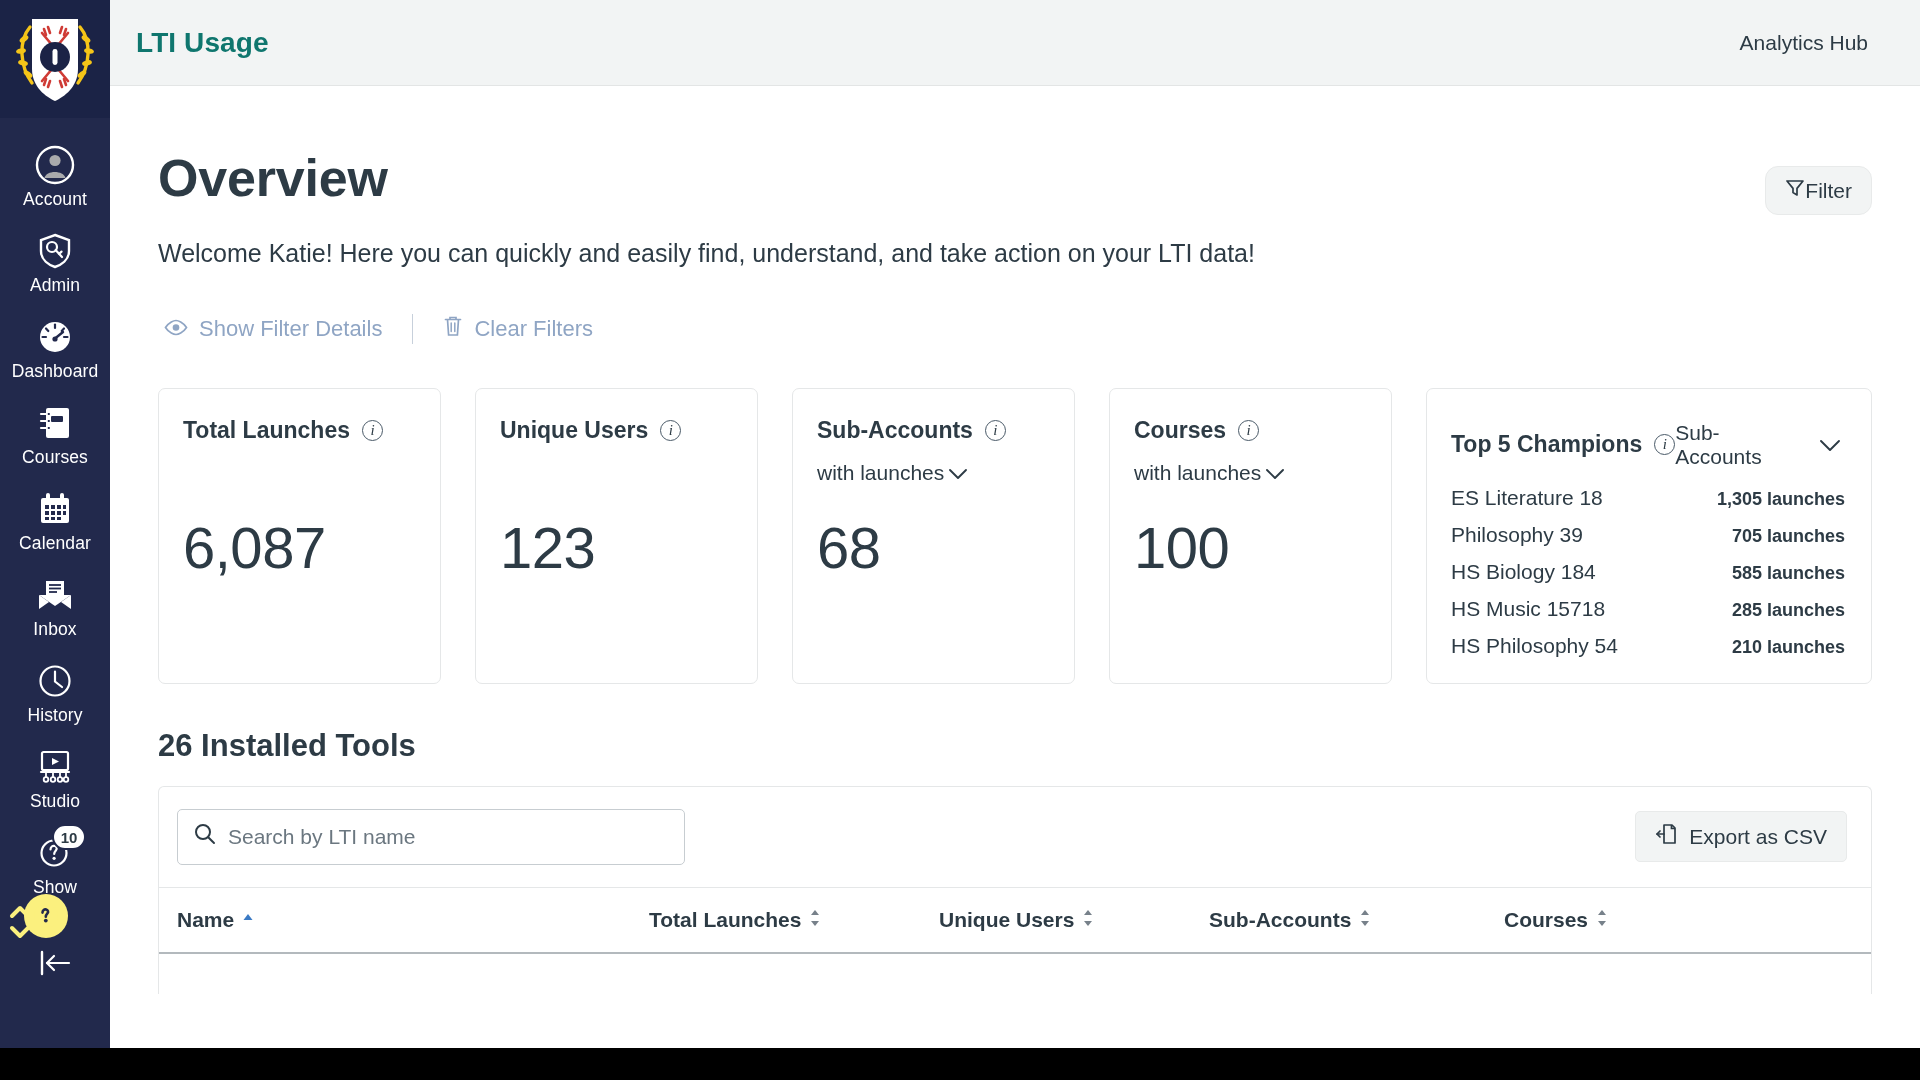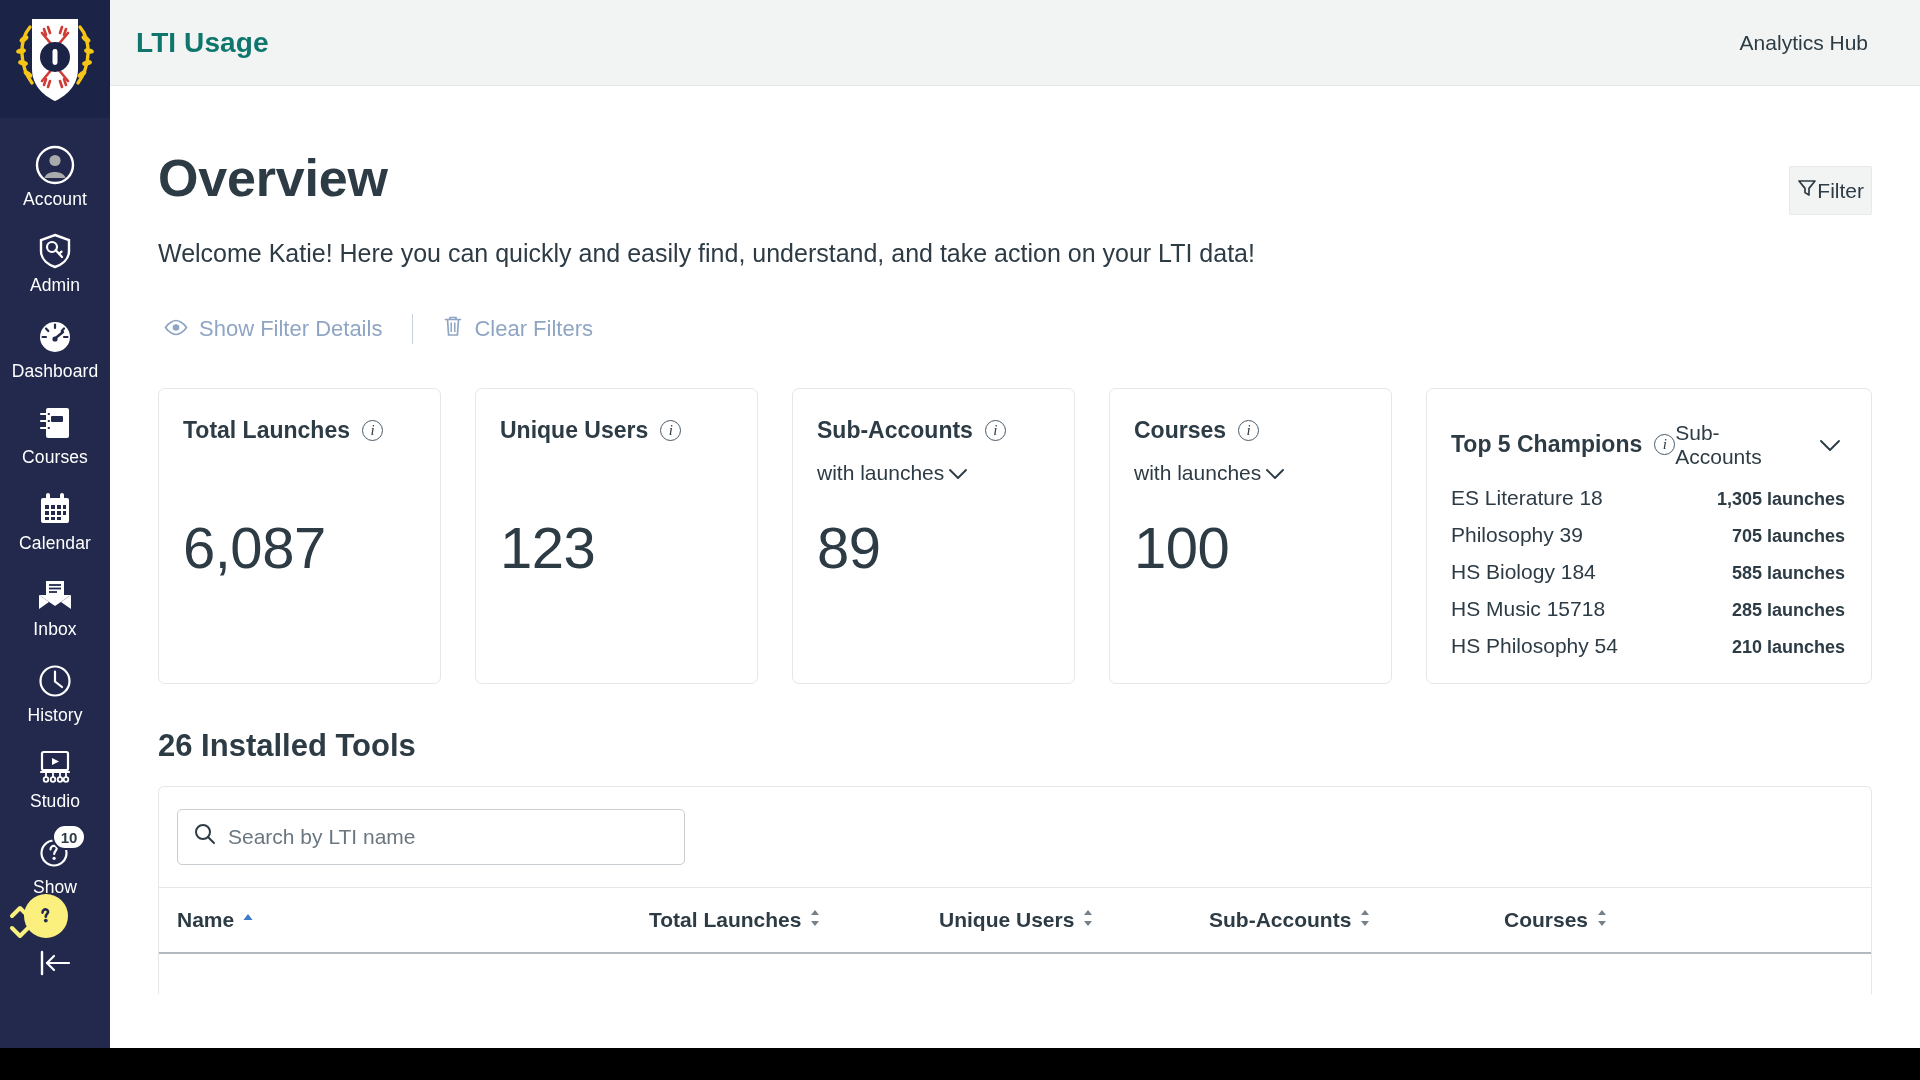--- a/index.html
+++ b/index.html
@@ -125,22 +125,22 @@
     font-size: 52px;
     font-weight: 700;
     color: #2d3b45;
     line-height: 1;
     letter-spacing: -0.2px;
   }
   .filter-btn {
     display: inline-flex; align-items: center; 
     background: #f2f4f4;
     border: 1px solid #e8eaea;
-    border-radius: 2px;
-    padding: 11px 7px;
+    border-radius: 13px;
+    padding: 11px 19px;
     font-size: 21px;
     color: #2d3b45;
     cursor: pointer;
     margin-top: 14px;
   }
   .welcome {
     margin-top: 22px;
     font-size: 25px;
     color: #2d3b45;
     line-height: 1.3;
@@ -598,21 +598,21 @@
             <span class="info-ico">i</span>
           </div>
           <div class="card-sub">
             <span>with launches</span>
             <span>
               <svg width="20" height="12" viewBox="0 0 20 12">
                   <path d="M2 2 L10 10 L18 2" fill="none" stroke="#2d3b45" stroke-width="1.9" stroke-linecap="round" stroke-linejoin="round"></path>
                 </svg>
             </span>
           </div>
-          <div class="card-value">89</div>
+          <div class="card-value">68</div>
         </div>
 
         <div class="card">
           <div class="card-title-row">
             <span class="card-title">Courses</span>
             <span class="info-ico">i</span>
           </div>
           <div class="card-sub">
             <span>with launches</span>
             <span>
@@ -670,20 +670,31 @@
         <div class="tools-toolbar">
           <div class="search-wrap">
             <span class="search-ico">
               <svg width="24" height="24" viewBox="0 0 24 24">
                 <circle cx="10" cy="10" r="7" fill="none" stroke="#2d3b45" stroke-width="2"></circle>
                 <path d="M15.2 15.2 L21 21" stroke="#2d3b45" stroke-width="2" stroke-linecap="round"></path>
               </svg>
             </span>
             <input class="search-input" type="text" placeholder="Search by LTI name" style="">
           </div>
+          <button class="export-btn">
+            <span>
+              <svg width="22" height="22" viewBox="0 0 22 22">
+                <path d="M9 2 H17 L20 5 V20 H9 Z" fill="none" stroke="#2d3b45" stroke-width="1.7" stroke-linejoin="round"></path>
+                <path d="M16.5 2 V5.5 H20" fill="none" stroke="#2d3b45" stroke-width="1.7"></path>
+                <path d="M9 11 H2" stroke="#2d3b45" stroke-width="1.7" stroke-linecap="round"></path>
+                <path d="M5 8 L2 11 L5 14" fill="none" stroke="#2d3b45" stroke-width="1.7" stroke-linecap="round" stroke-linejoin="round"></path>
+              </svg>
+            </span>
+            <span>Export as CSV</span>
+          </button>
         </div>
 
         <div class="tbl-head">
           <div class="th c0">
             <span>Name</span>
             <span>
               <svg width="12" height="16" viewBox="0 0 12 16">
                   <path d="M6 3 L10.5 9 H1.5 Z" fill="#3b7ac4"></path>
                 </svg>
             </span>

